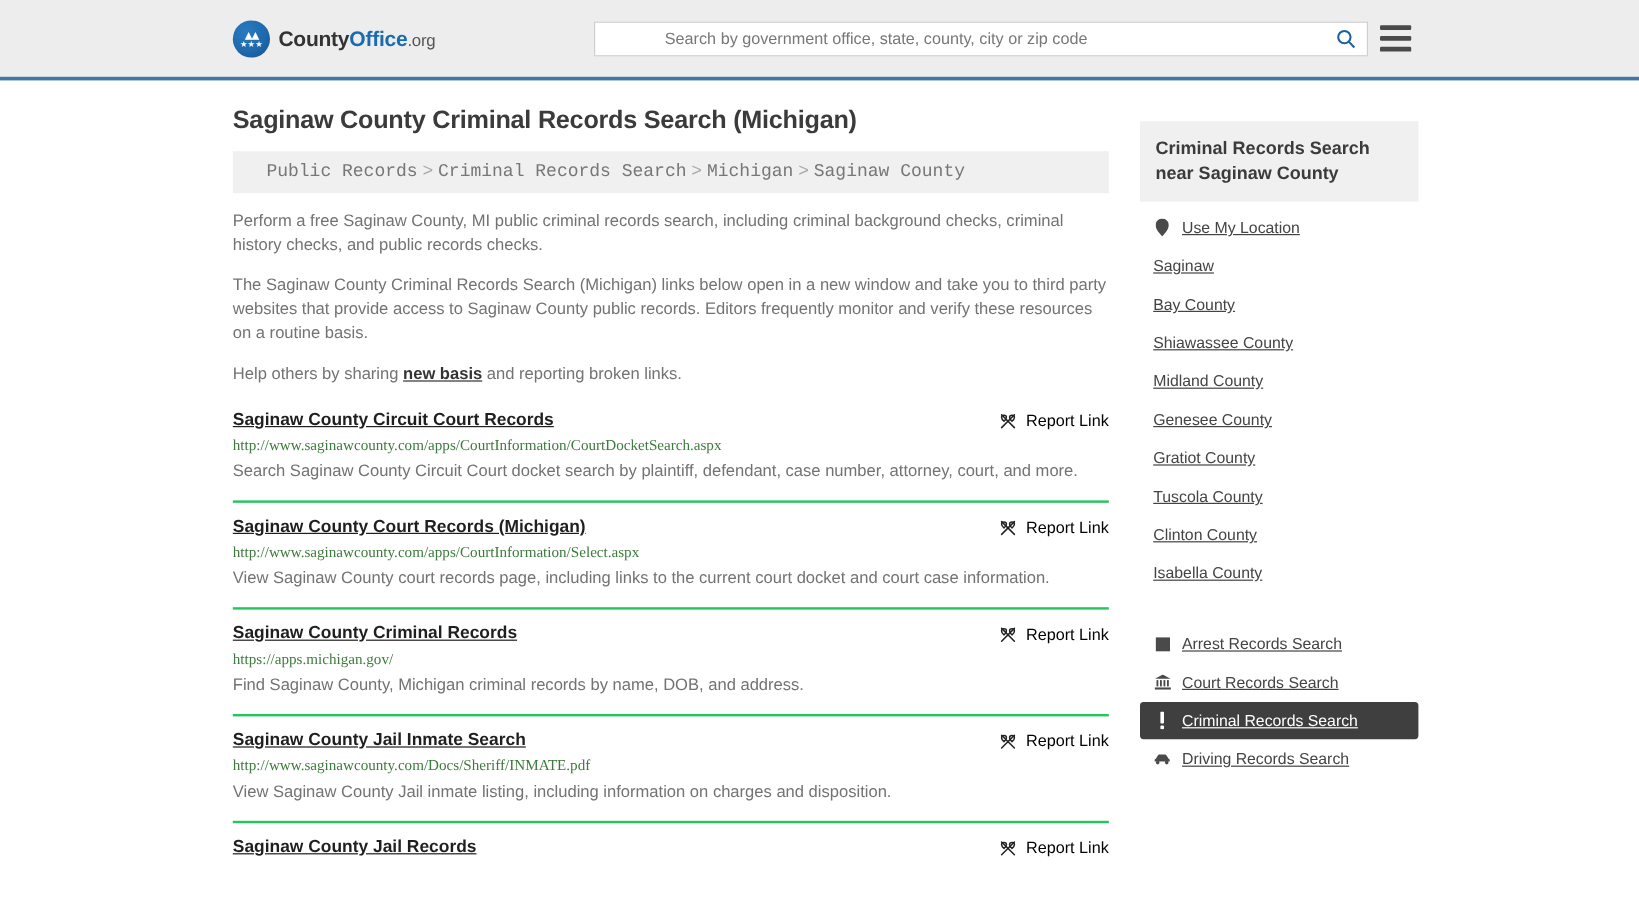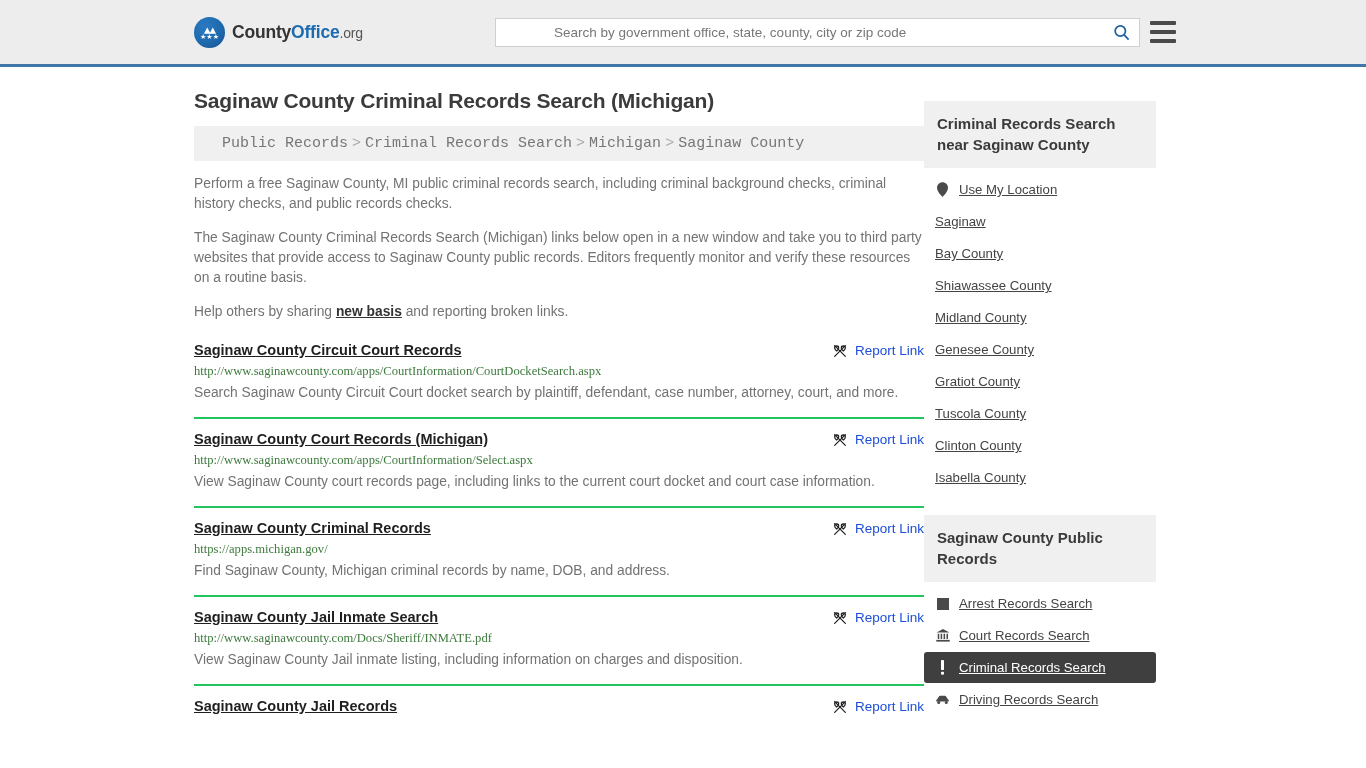--- a/index.html
+++ b/index.html
@@ -111,21 +111,21 @@
   }
 
   
   .page {
     position: relative;
     width: 1366px;
   }
   .content-row {
     display: flex;
     padding: 0 194px 0 194px;
-    gap: 0;
+    gap: 26px;
   }
   .main-col { width: 730px; flex: none; }
   .side-col { width: 232px; flex: none; padding-top: 34px; }
 
   h1.page-title {
     font-size: 21px;
     font-weight: bold;
     color: #3b3b3b;
     margin: 22px 0 13px 0;
     letter-spacing: -0.2px;
@@ -175,21 +175,21 @@
     font-weight: bold;
     color: #1f1f1f;
     text-decoration: underline;
     cursor: pointer;
     line-height: 19px;
   }
   .report-link {
     display: flex;
     align-items: center;
     gap: 7px;
-    color: #1d4ed8;
+    color: #000000;
     font-size: 13.5px;
     cursor: pointer;
     white-space: nowrap;
     padding-left: 18px;
     flex: none;
   }
   .unlink-icon { width: 16px; height: 16px; flex: none; display:block; }
   .result-url {
     font-size: 12.6px;
     color: #3d7a3d;
@@ -422,21 +422,20 @@
             <span class="label">Clinton County</span>
           </div>
           <div class="side-item plain">
             <span class="label">Isabella County</span>
           </div>
 
         </div>
       </div>
 
       <div class="side-box" style="margin-top:22px;">
-        <div class="side-head">Saginaw County Public Records</div>
         <div class="side-list">
 
           <div class="side-item">
             <span class="side-icon">
               <svg width="12" height="12" viewBox="0 0 12 12">
                   <rect x="0" y="0" width="12" height="12" fill="currentColor"></rect>
                 </svg>
             </span>
             <span class="label">Arrest Records Search</span>
           </div>

